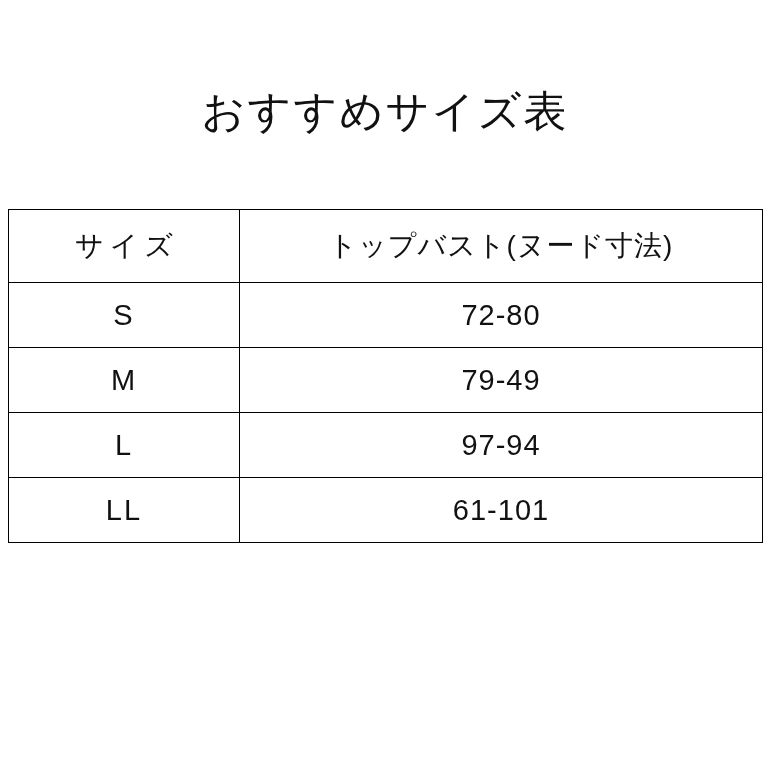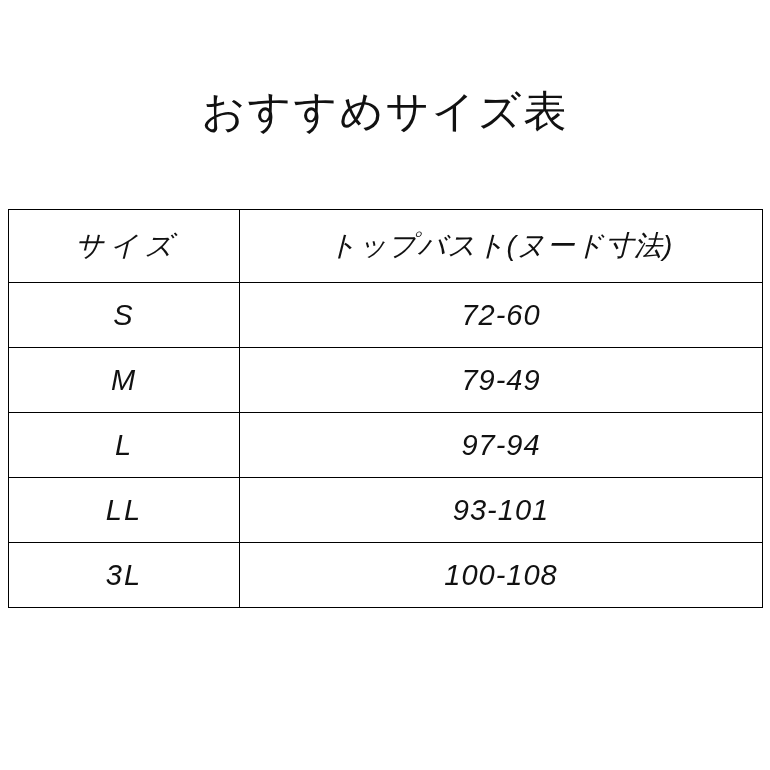--- a/index.html
+++ b/index.html
@@ -36,21 +36,20 @@
   .size-table-wrap {
     position: absolute;
     top: 209px;
     left: 8px;
     width: 754px;
   }
   table.size-table {
     border-collapse: collapse;
     width: 754px;
     table-layout: fixed;
-    font-style: italic;
   }
   table.size-table td,
   table.size-table th {
     border: 1px solid #000000;
     text-align: center;
     font-weight: 400;
     color: #111111;
     padding: 0;
   }
   table.size-table thead th {
@@ -88,35 +87,31 @@
       </colgroup>
       <thead>
         <tr>
           <th class="col-size">サイズ</th>
           <th class="col-bust">トップバスト(ヌード寸法)</th>
         </tr>
       </thead>
       <tbody>
         <tr>
           <td class="cell-size">S</td>
-          <td class="cell-bust">72-60</td>
+          <td class="cell-bust">72-80</td>
         </tr>
         <tr>
           <td class="cell-size">M</td>
           <td class="cell-bust">79-49</td>
         </tr>
         <tr>
           <td class="cell-size">L</td>
           <td class="cell-bust">97-94</td>
         </tr>
         <tr>
           <td class="cell-size">LL</td>
-          <td class="cell-bust">93-101</td>
-        </tr>
-        <tr>
-          <td class="cell-size">3L</td>
-          <td class="cell-bust">100-108</td>
+          <td class="cell-bust">61-101</td>
         </tr>
       </tbody>
     </table>
   </div>
 
 </div>
 
 </body></html>

